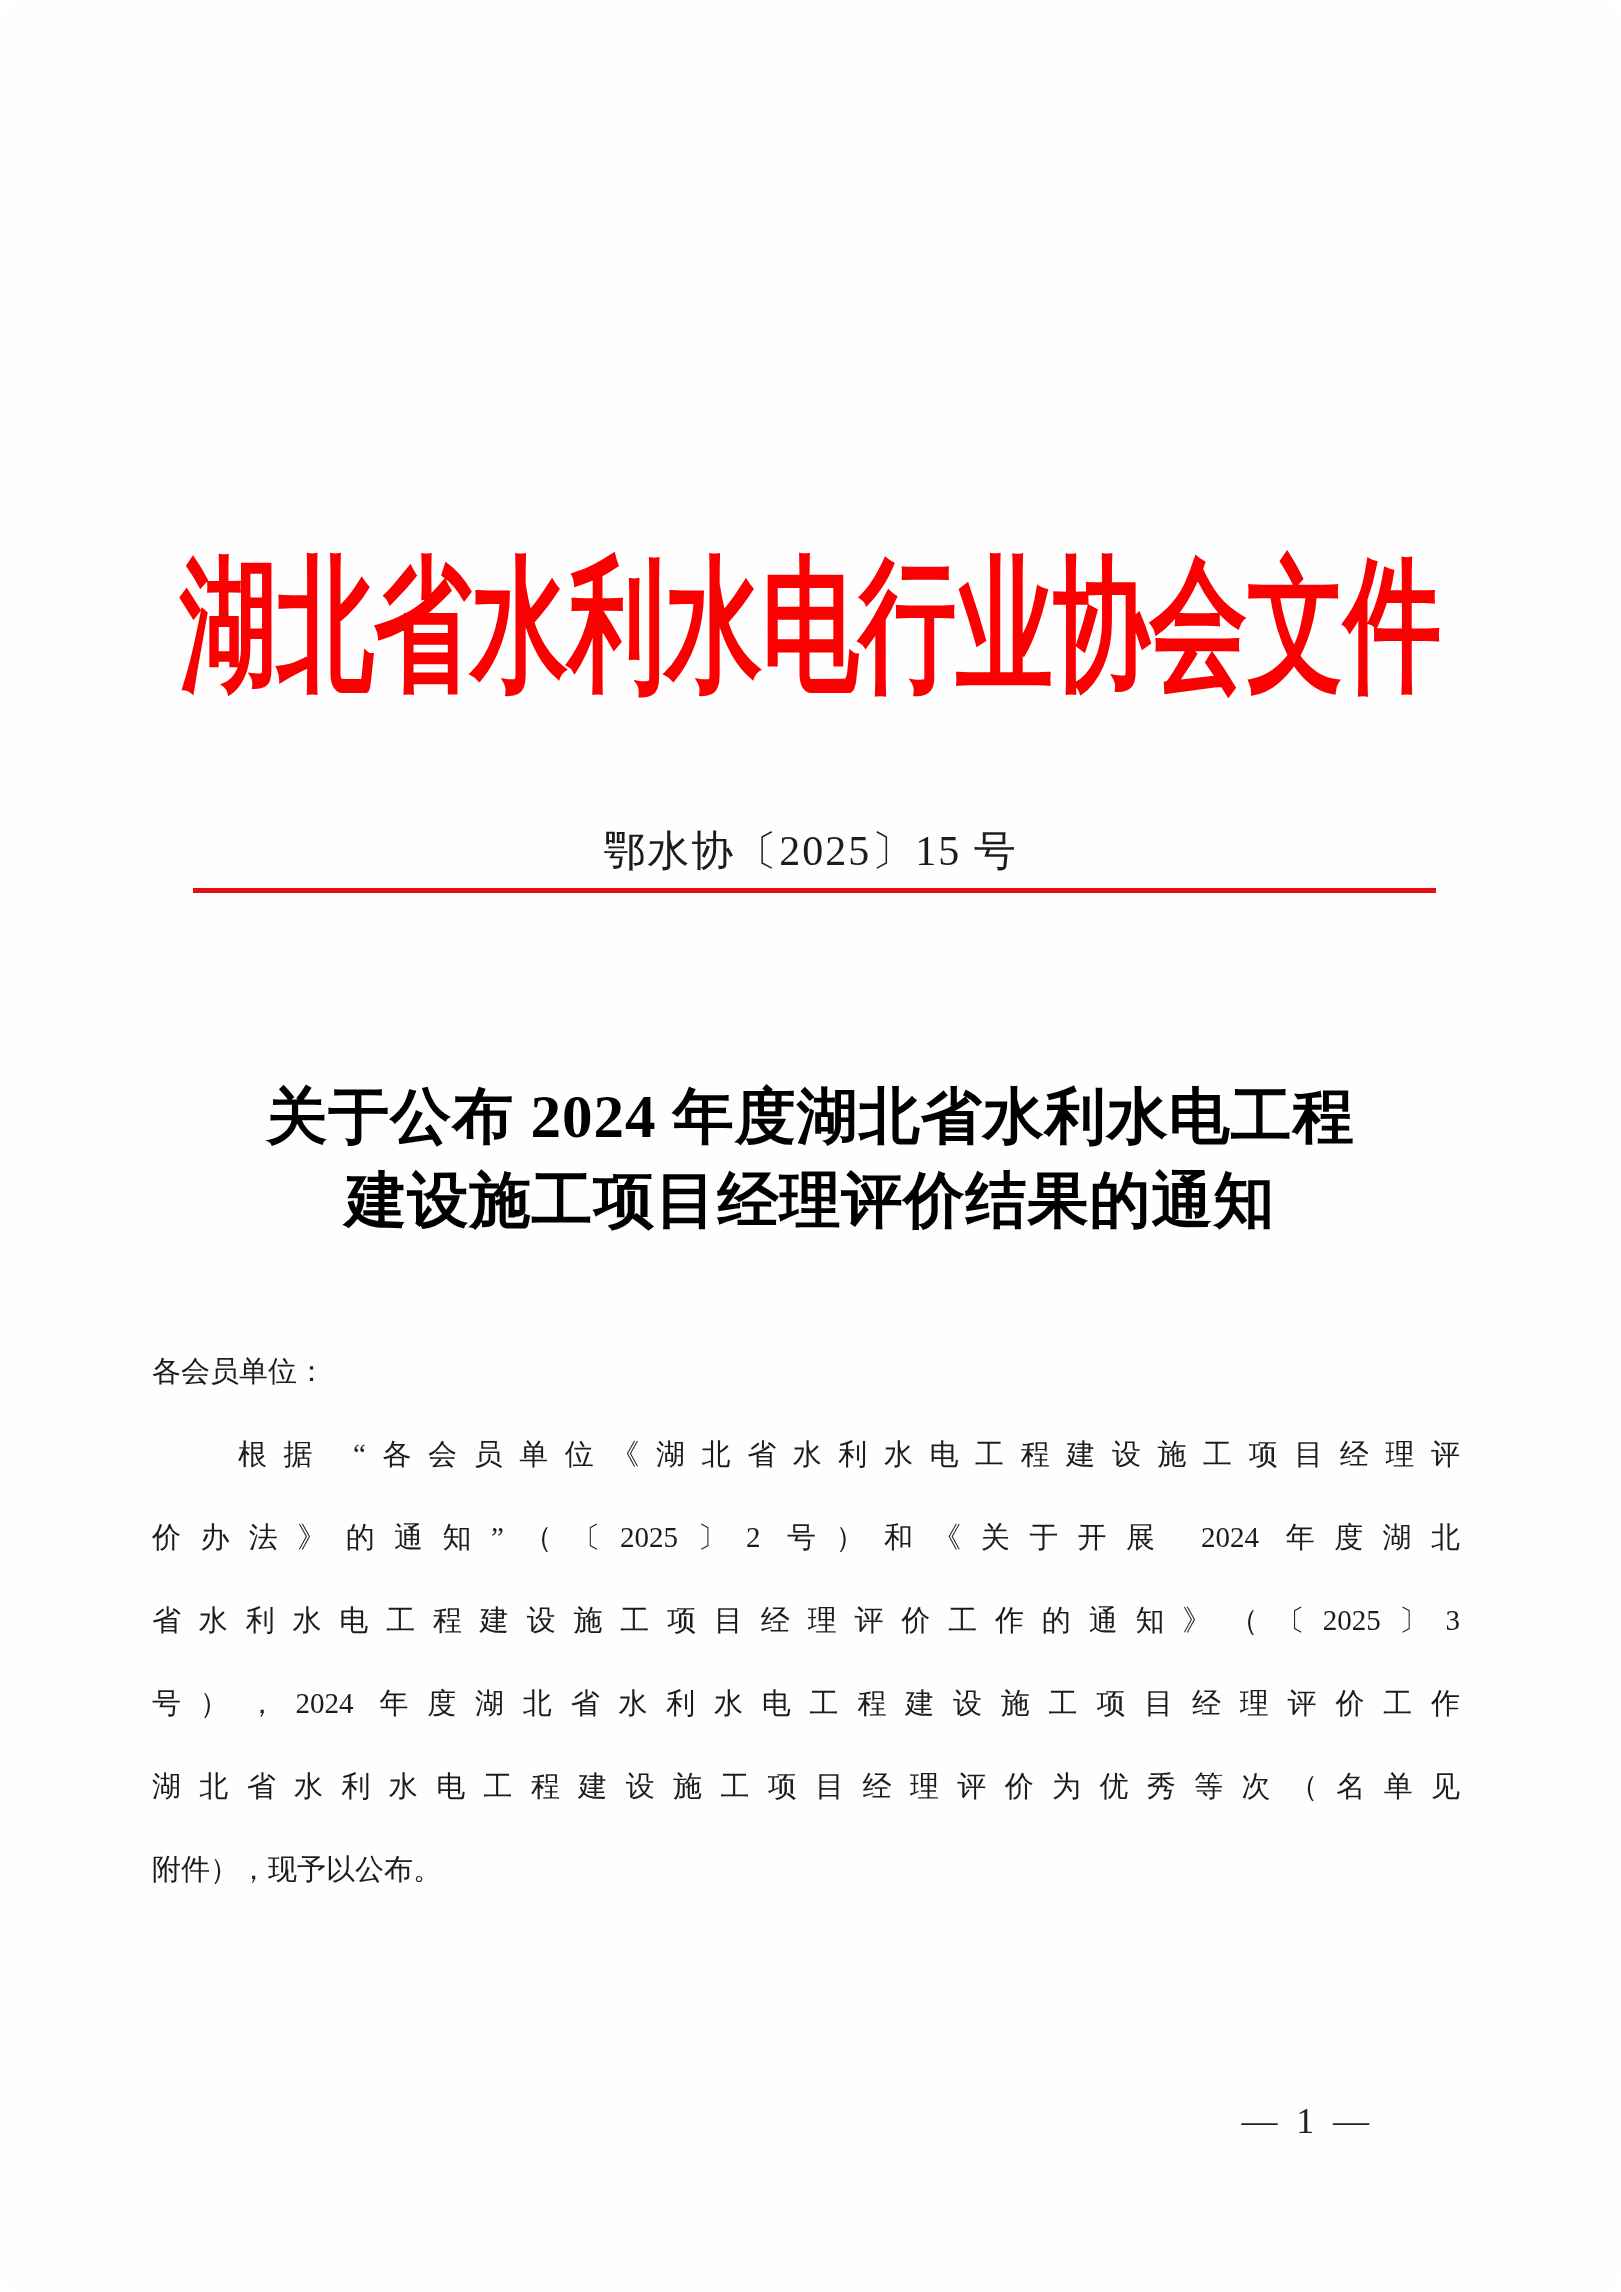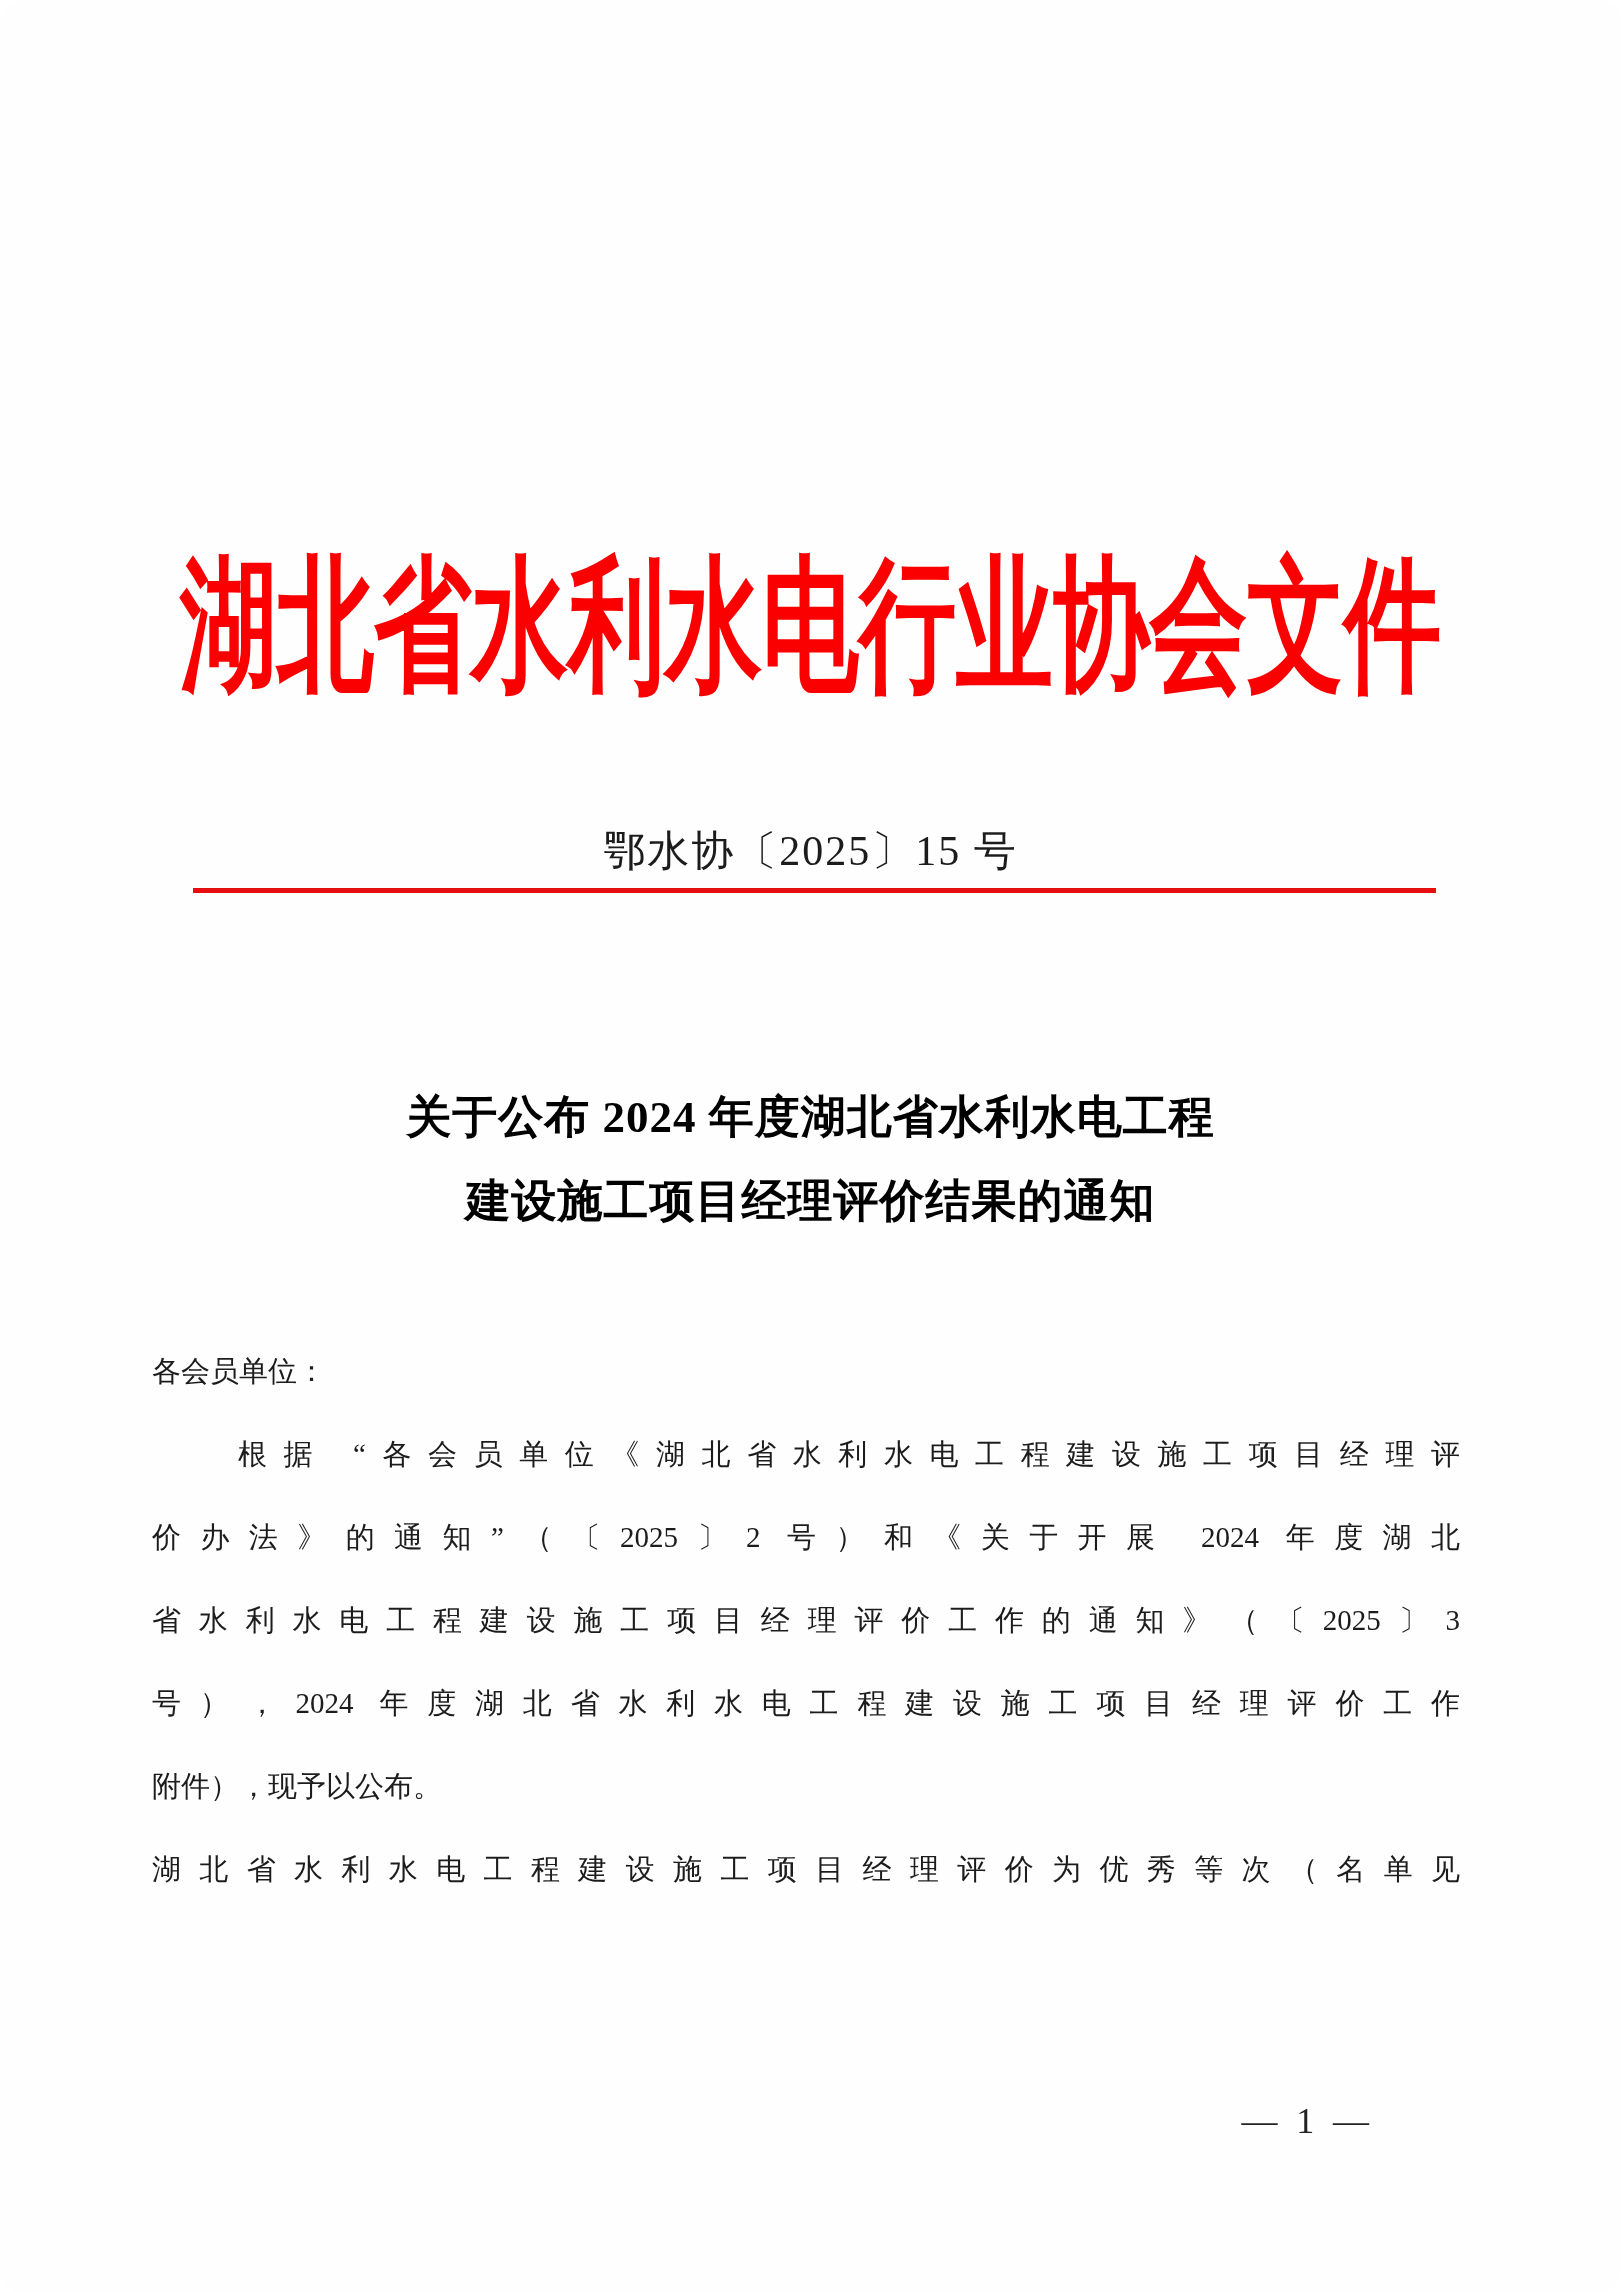--- a/index.html
+++ b/index.html
@@ -55,21 +55,21 @@
     width: 1243px;
     height: 4.9px;
     background: var(--rule-red);
   }
   .doc-title {
     position: absolute;
     top: 1075px;
     left: 0;
     width: 100%;
     text-align: center;
-    font-size: 45px;
+    font-size: 61px;
     font-weight: 700;
     color: var(--title-black);
     line-height: 84px;
     letter-spacing: 1px;
     white-space: nowrap;
   }
   .body-text {
     position: absolute;
     top: 1330px;
     left: 152px;
@@ -116,20 +116,20 @@
     <div>关于公布 2024 年度湖北省水利水电工程</div>
     <div>建设施工项目经理评价结果的通知</div>
   </div>
 
   <div class="body-text">
     <div class="line salutation">各会员单位：</div>
     <div class="line just indent">根据 “各会员单位《湖北省水利水电工程建设施工项目经理评</div>
     <div class="line just">价办法》的通知”（〔2025〕2 号）和《关于开展 2024 年度湖北</div>
     <div class="line just">省水利水电工程建设施工项目经理评价工作的通知》（〔2025〕3</div>
     <div class="line just">号），2024 年度湖北省水利水电工程建设施工项目经理评价工作</div>
+    <div class="line just">湖北省水利水电工程建设施工项目经理评价为优秀等次（名单见</div>
     <div class="line">附件），现予以公布。</div>
-    <div class="line just">湖北省水利水电工程建设施工项目经理评价为优秀等次（名单见</div>
   </div>
 
   <div class="page-number">— 1 —</div>
 
 </div>
 
 
 </body></html>

